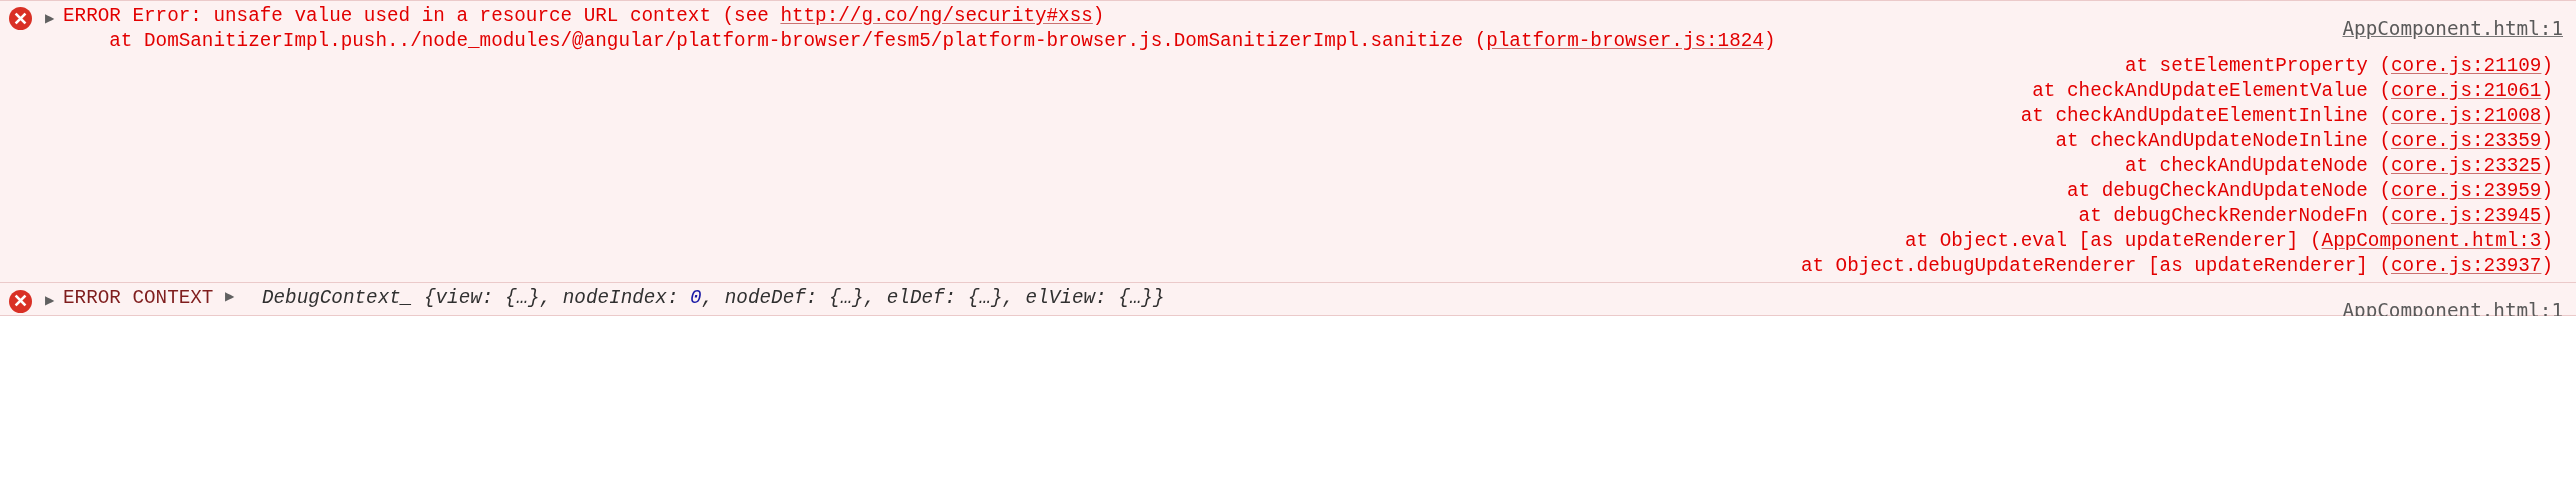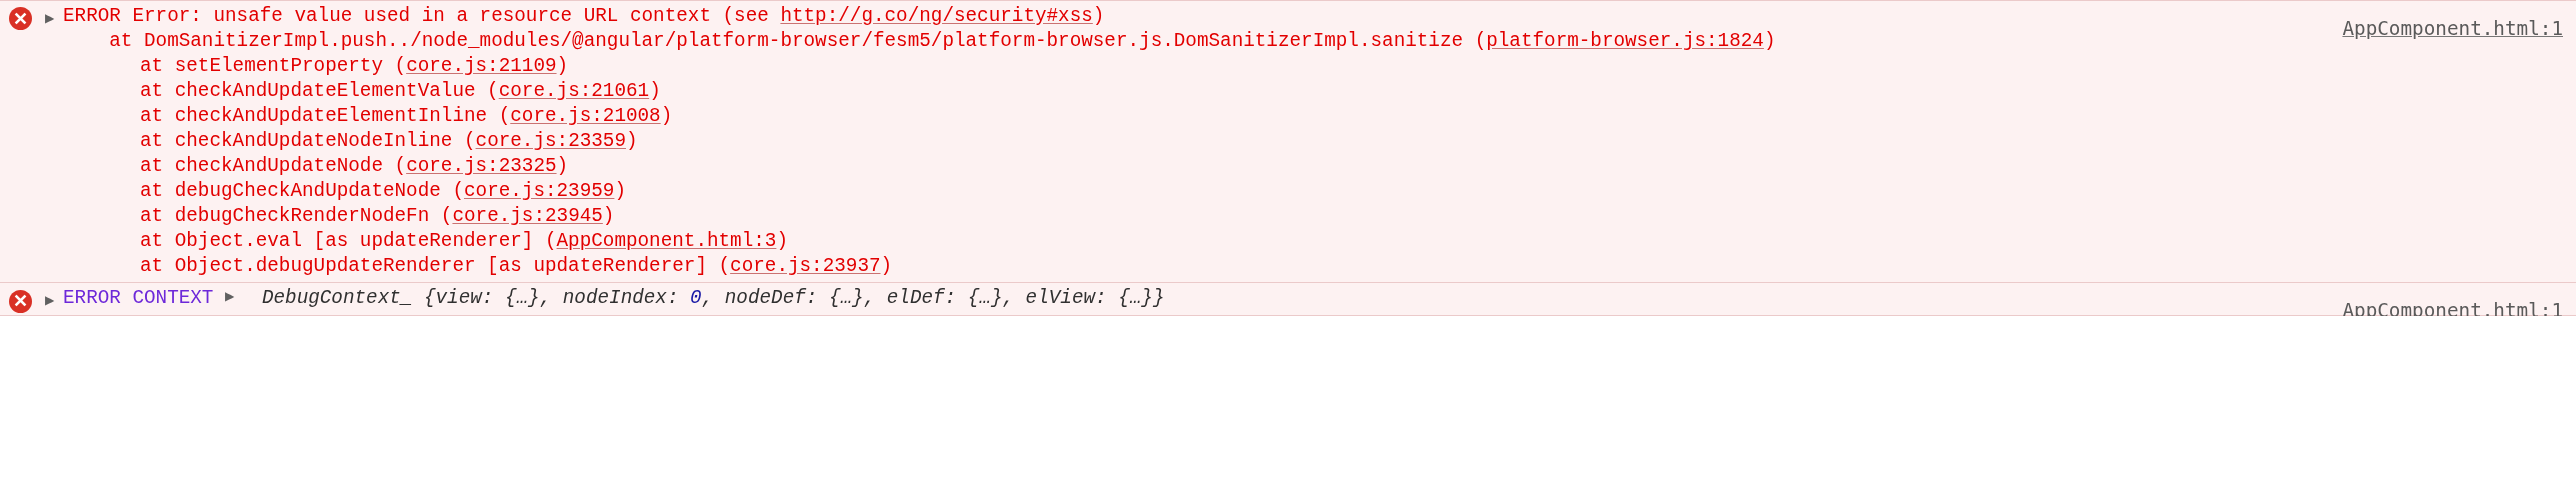--- a/index.html
+++ b/index.html
@@ -67,23 +67,23 @@
     text-decoration-color: #777;
     font-family: Menlo, Monaco, Consolas, monospace;
     margin-top: 12px;
   }
   .ulink {
     color: inherit;
     text-decoration: underline;
     text-decoration-color: rgba(180,60,60,0.7);
     text-underline-offset: 1.9px;
   }
-  .stack-line { display: block; }
+  .stack-line { display: block; text-align: right; }
   .indent1 { padding-left: 77px; }
-  .context-label { color: #6d28d9; }
+  .context-label { color: #7f1d1d; }
   .obj-text { font-style: italic; color: #303030; margin-left: 25px; }
   .obj-num { color: #1a1aa6; font-style: italic; }
   .obj-brace { color: #303030; font-style: italic; }
   .disclosure-inline {
     color: #606060;
     font-size: 15.5px;
     display: inline-block;
     transform: translateY(-1.9px);
     margin-right: 2.6px;
   }

